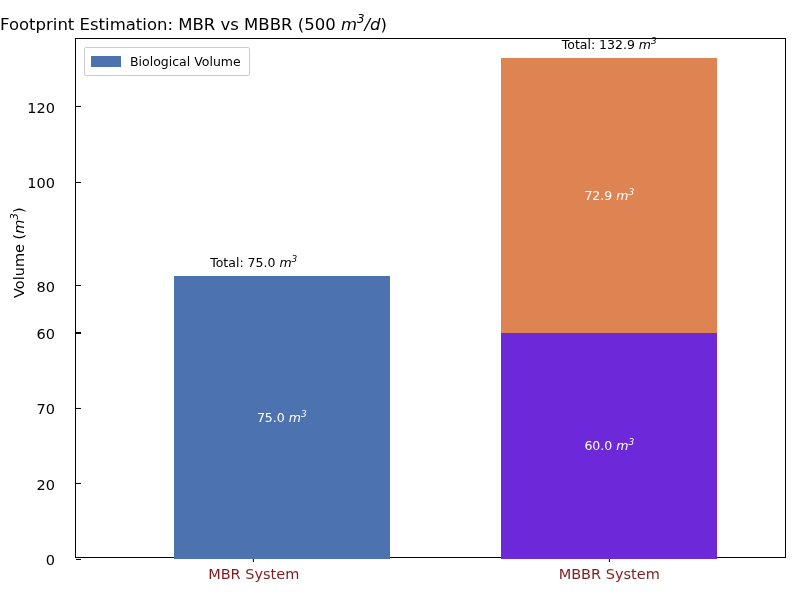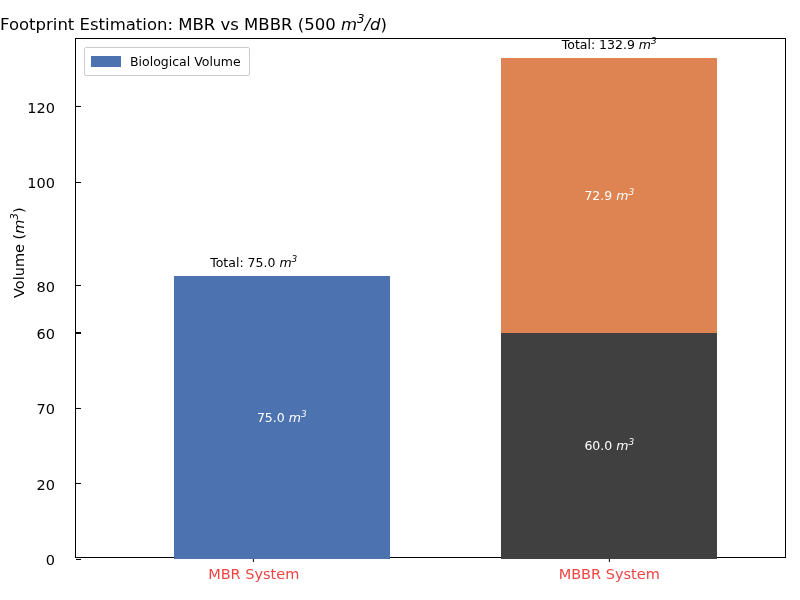--- a/index.html
+++ b/index.html
@@ -88,21 +88,21 @@
     top: 0;
     width: 1.1px;
     height: 4.5px;
     background: #000000;
     transform: translateX(-50%);
   }
   .xtick .xlabel {
     display: block;
     margin-top: 9px;
     font-size: 14.5px;
-    color: #ef4444;
+    color: #7f1d1d;
   }
   
   .bar-seg {
     position: absolute;
     box-sizing: border-box;
   }
   .seg-label {
     position: absolute;
     left: 0;
     width: 100%;
@@ -182,21 +182,21 @@
         <div class="xtick" style="left: 533.25px;">
           <span class="xmark"></span>
           <span class="xlabel">MBBR System</span>
         </div>
       </div>
     <div id="bars-layer">
         <div class="bar-seg" style="left: 69.75px; width: 216px; top: 237.391px; height: 282.609px; background: rgb(76, 114, 176); margin-left: 28px;">
           <span class="seg-label" style="top: 132.304px;">75.0 <span class="mi">m</span><span class="sup">3</span></span>
         </div>
         <div class="total-label" style="left: 177.75px; top: 215.391px;">Total: 75.0 <span class="mi">m</span><span class="sup">3</span></div>
-        <div class="bar-seg" style="left: 425.25px; width: 216px; top: 293.913px; height: 226.087px; background: #404040;">
+        <div class="bar-seg" style="left: 425.25px; width: 216px; top: 293.913px; height: 226.087px; background: #6d28d9;">
           <span class="seg-label" style="top: 104.043px;">60.0 <span class="mi">m</span><span class="sup">3</span></span>
         </div>
         <div class="bar-seg" style="left: 425.25px; width: 216px; top: 19.2174px; height: 274.696px; background: rgb(221, 132, 82);">
           <span class="seg-label" style="top: 128.348px;">72.9 <span class="mi">m</span><span class="sup">3</span></span>
         </div>
         <div class="total-label" style="left: 533.25px; top: -2.78261px;">Total: 132.9 <span class="mi">m</span><span class="sup">3</span></div>
       </div>
 
     <div id="legend">
         <div class="legend-row">

